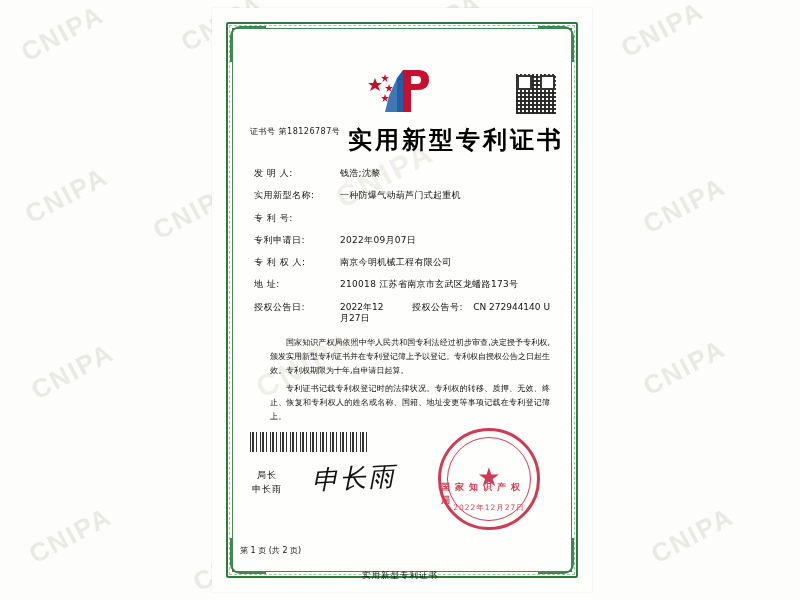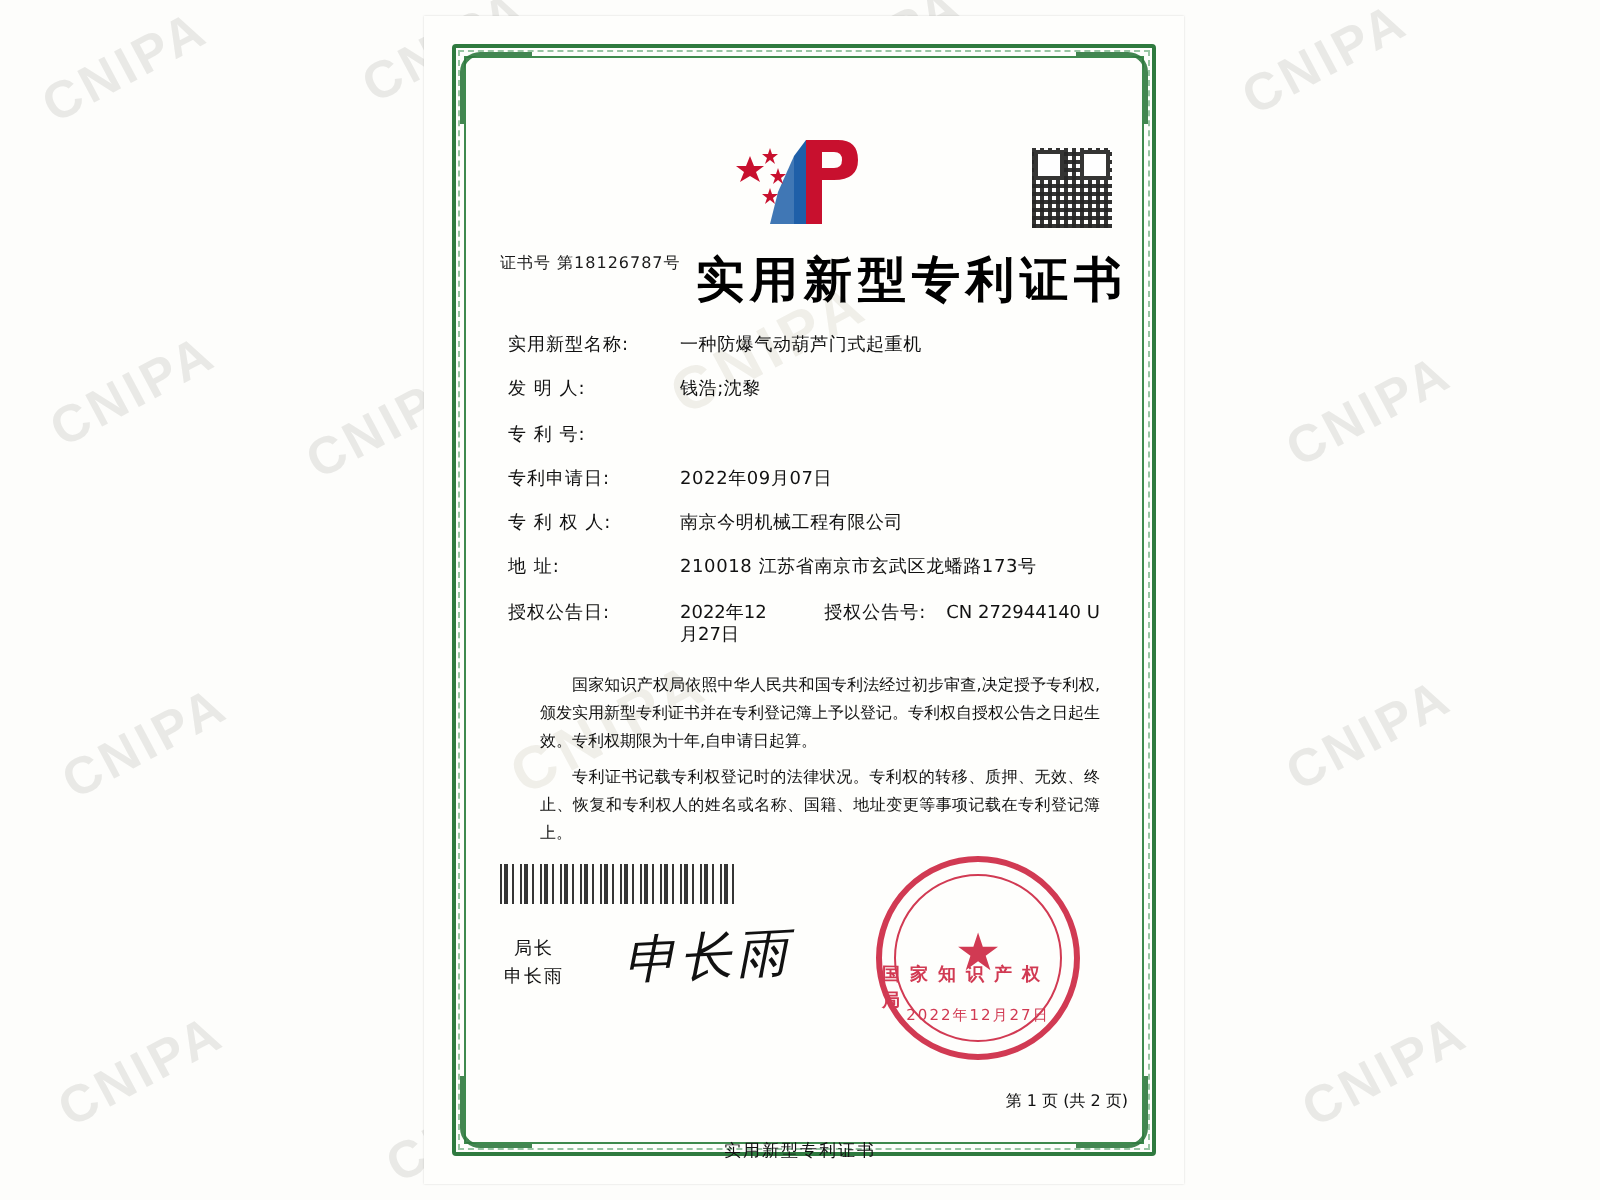--- a/index.html
+++ b/index.html
@@ -296,21 +296,21 @@
     text-align: center;
     color: #c8102e;
     font-size: 7.5px;
     letter-spacing: 1px;
   }
 
   .page-no {
     position: absolute;
     left: 0; right: 0;
     bottom: 8px;
-    text-align: right;
+    text-align: left;
     font-size: 8px;
     color: #111;
   }
 
   .footer-note {
     position: absolute;
     left: 0;
     right: 0;
     bottom: 18px;
     text-align: center;
@@ -367,26 +367,26 @@
           <polygon points="26,8 27,11 30,11 27.5,13 28.5,16 26,14 23.5,16 24.5,13 22,11 25,11"></polygon>
           <polygon points="30,18 31,21 34,21 31.5,23 32.5,26 30,24 27.5,26 28.5,23 26,21 29,21"></polygon>
           <polygon points="26,28 27,31 30,31 27.5,33 28.5,36 26,34 23.5,36 24.5,33 22,31 25,31"></polygon>
         </g>
       </svg>
 
       <div class="title">实用新型专利证书</div>
 
       <div class="fields">
         <div class="field-row">
+          <div class="field-label">发  明  人:</div>
+          <div class="field-value">钱浩;沈黎</div>
+        </div>
+        <div class="field-row">
           <div class="field-label">实用新型名称:</div>
           <div class="field-value">一种防爆气动葫芦门式起重机</div>
-        </div>
-        <div class="field-row">
-          <div class="field-label">发  明  人:</div>
-          <div class="field-value">钱浩;沈黎</div>
         </div>
         <div class="field-row">
           <div class="field-label">专  利  号:</div>
         </div>
         <div class="field-row">
           <div class="field-label">专利申请日:</div>
           <div class="field-value">2022年09月07日</div>
         </div>
         <div class="field-row">
           <div class="field-label">专  利  权  人:</div>

